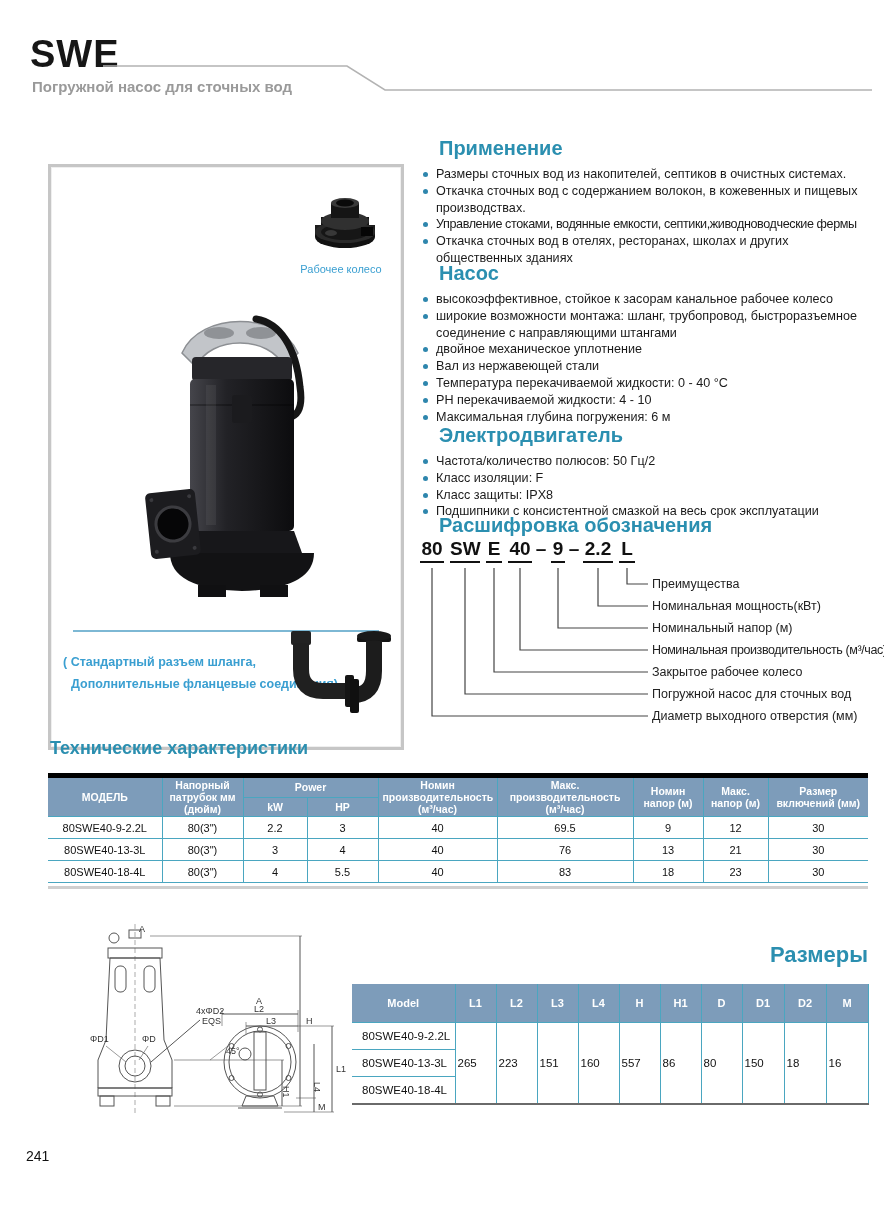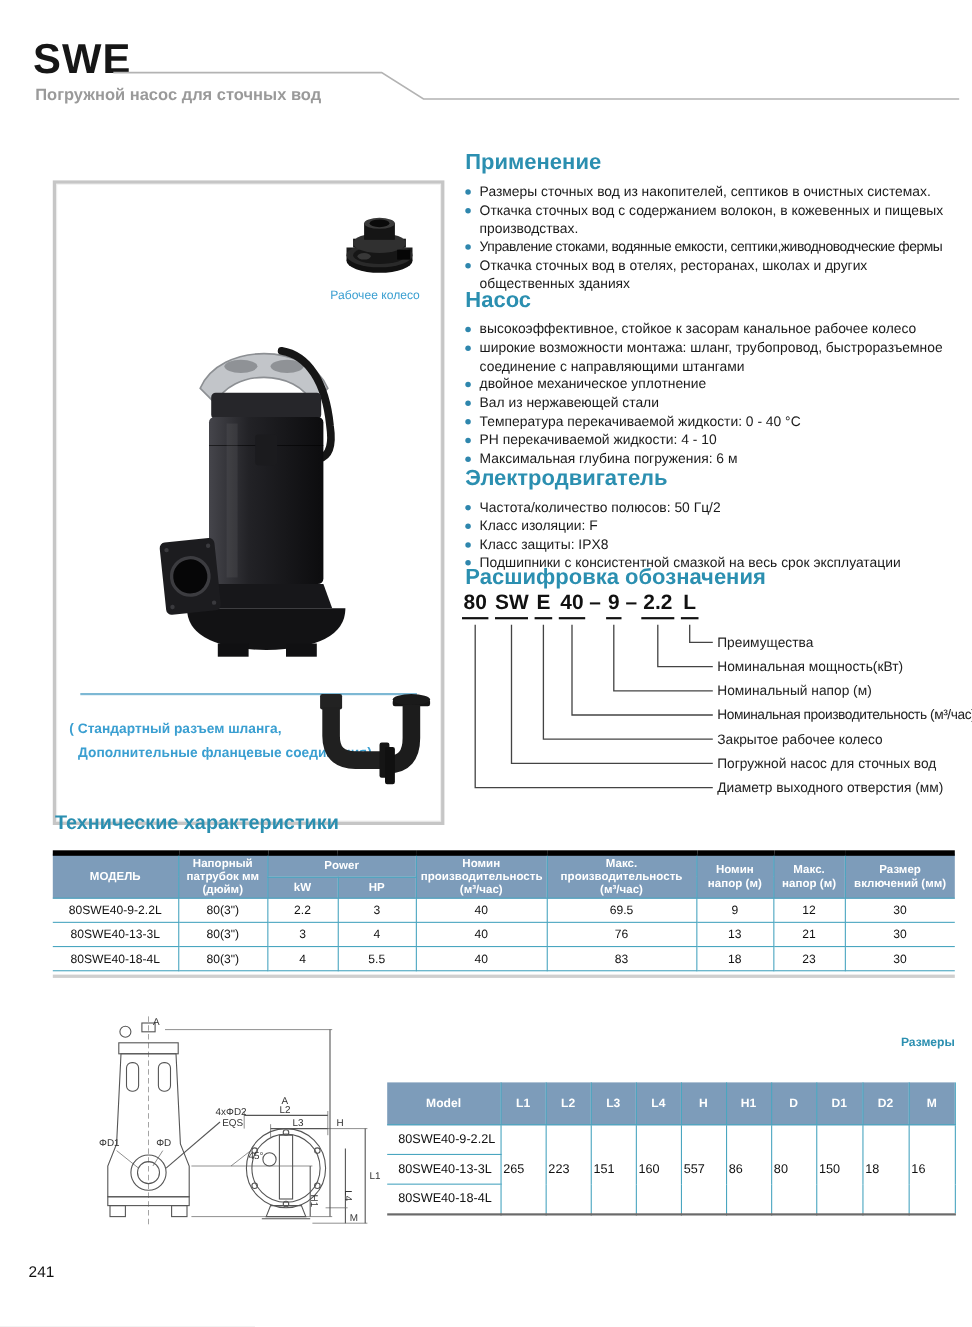--- a/index.html
+++ b/index.html
@@ -16,21 +16,21 @@
   .impeller-label{position:absolute;left:230px;top:96px;width:120px;text-align:center;
          font-size:11px;color:#3a9fd1;}
   .panel-divider{position:absolute;left:22px;top:463px;width:306px;height:2px;background:#7db8d4;}
   .panel-caption1{position:absolute;left:12px;top:488px;font-size:12.5px;font-weight:bold;color:#3a9fd1;}
   .panel-caption2{position:absolute;left:20px;top:510px;font-size:12.5px;font-weight:bold;color:#3a9fd1;}
   .impeller-svg{position:absolute;left:258px;top:24px;}
   .pump-svg{position:absolute;left:89px;top:128px;}
   .elbow-svg{position:absolute;left:222px;top:458px;}
   
   .sec{position:absolute;left:423px;width:452px;}
-  .sec h2{margin:0 0 6px 0;font-size:20px;font-weight:bold;color:#2b8fb0;}
+  .sec h2{margin:0 0 6px 16px;font-size:20px;font-weight:bold;color:#2b8fb0;}
   .li{display:flex;gap:8px;align-items:flex-start;}
   .dot{flex:none;width:5px;height:5px;border-radius:50%;background:#2e86ad;margin-top:6px;}
   .li-text{font-size:12.6px;line-height:16.8px;color:#1a1a1a;}
   .tight{letter-spacing:-0.4px;}
   
   .code-wrap{position:absolute;left:420px;top:538px;width:250px;height:26px;}
   .code-token,.code-dash{position:absolute;top:0;text-align:center;font-size:19px;font-weight:bold;
         color:#111;line-height:22px;height:23px;}
   .code-token{border-bottom:2px solid #111;}
   .decoder-svg{position:absolute;left:420px;top:564px;}
@@ -40,21 +40,21 @@
   table{border-collapse:collapse;table-layout:fixed;}
   .spec{position:absolute;left:48px;top:773px;width:820px;font-size:11px;}
   .spec th{background:#7d9cba;color:#ffffff;font-weight:bold;font-size:10.5px;line-height:12px;
         border:1px solid #4aa6c0;padding:1px 4px;}
   .spec td{border:1px solid #4aa6c0;text-align:center;color:#111;height:21px;padding:0 2px;}
   .spec tr > *:first-child{border-left:0;}
   .spec tr > *:last-child{border-right:0;}
   .spec thead tr:first-child th{border-top:5px solid #000000;}
   .gray-rule{position:absolute;left:48px;top:886px;width:820px;height:3px;background:#cfcfcf;}
   .dims-title{position:absolute;left:668px;top:942px;width:200px;text-align:right;
-        font-size:11px;font-weight:bold;color:#2b8fb0;}
+        font-size:22px;font-weight:bold;color:#2b8fb0;}
   .dims{position:absolute;left:352px;top:984px;width:516px;font-size:11.5px;border-bottom:2px solid #6a6a6a;}
   .dims th{background:#7d9cba;color:#fff;font-weight:bold;font-size:11px;height:38px;
         border:1px solid #4aa6c0;border-top:0;padding:0 2px;}
   .dims td{border:1px solid #4aa6c0;text-align:left;color:#111;height:26px;padding:0 2px;}
   .dims .model-cell{text-align:left;padding-left:10px;}
   .dims tr > *:first-child{border-left:0;}
   
   .drawing-svg{position:absolute;left:50px;top:922px;}
   .pagenum{position:absolute;left:26px;top:1148px;font-size:14px;color:#111;}
 </style>

